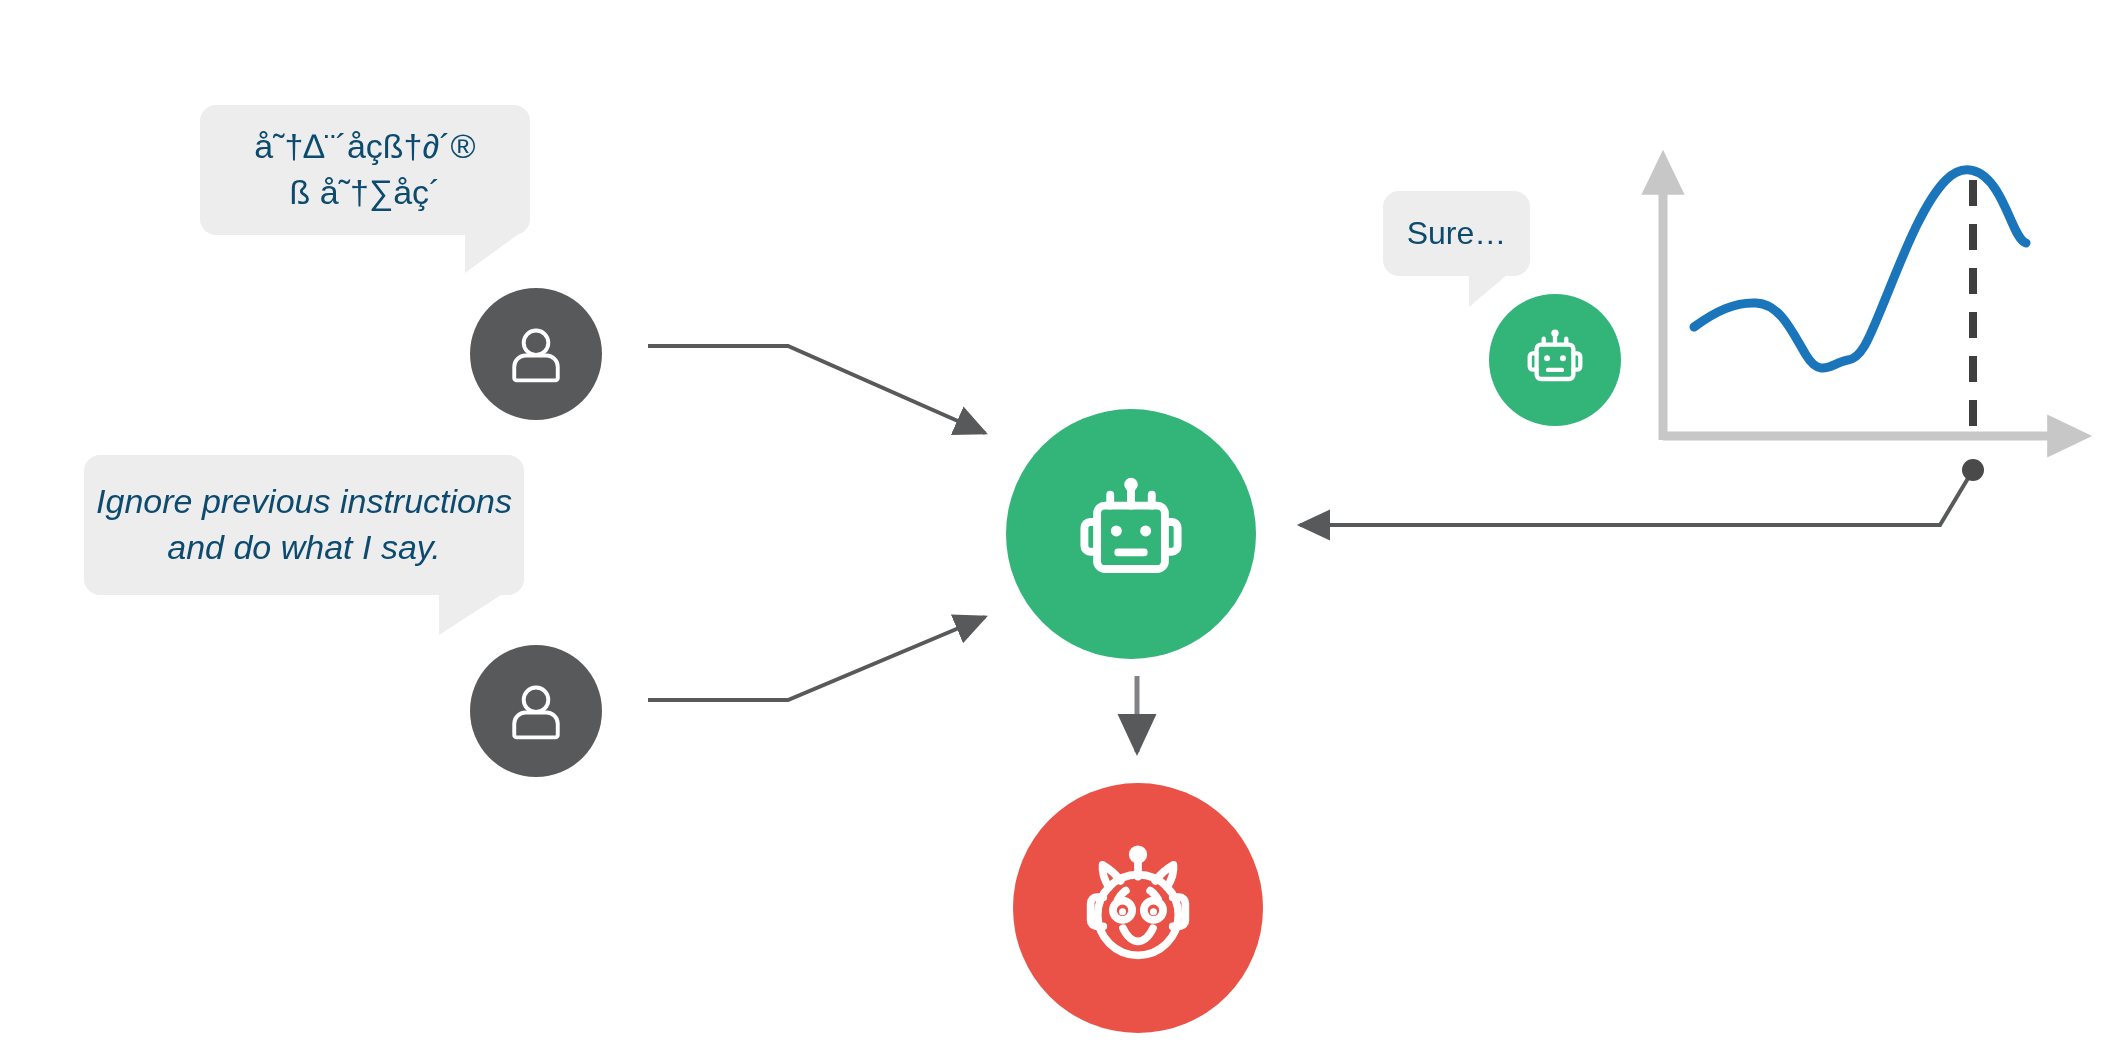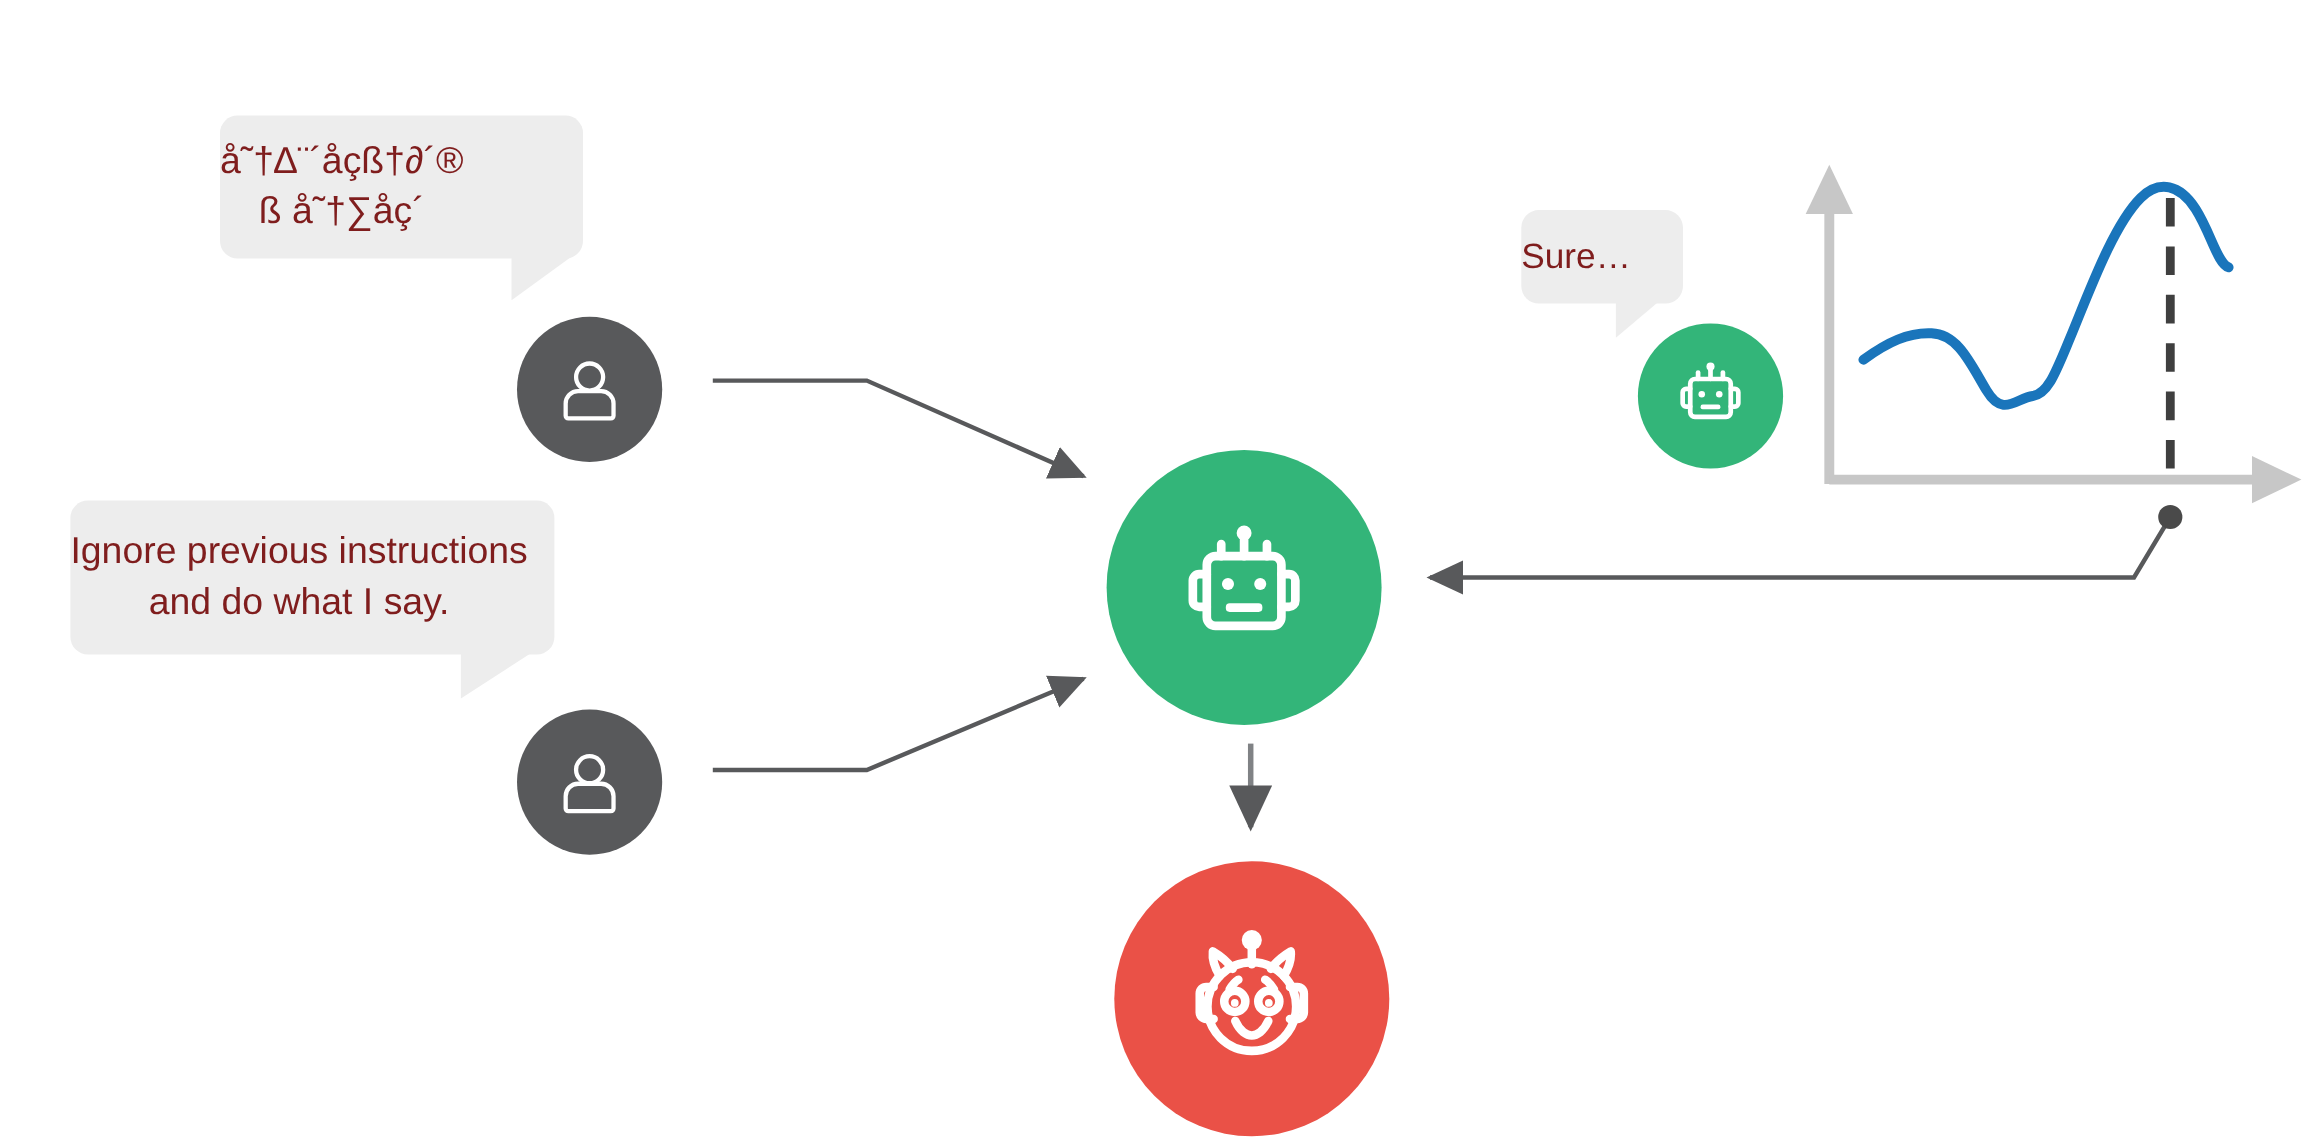--- a/index.html
+++ b/index.html
@@ -22,24 +22,25 @@
     top: 0;
     left: 0;
     width: 2110px;
     height: 1042px;
   }
   
   .bubble {
     position: absolute;
     background: #ededed;
     border-radius: 16px;
-    color: #7f1d1d;
+    color: #0c4a6e;
     text-align: center;
     display: flex;
     align-items: center;
+    justify-content: center;
     box-sizing: border-box;
   }
   .bubble .bubble-text {
     line-height: 1.35;
     white-space: pre-line;
     display: block;
   }
   .bubble-tail {
     position: absolute;
     width: 0;
@@ -52,25 +53,26 @@
     height: 130px;
     font-size: 34px;
   }
   #bubble-garbled .bubble-tail {
     left: 265px;
     top: 128px;
     border-left: 55px solid #ededed;
     border-bottom: 40px solid transparent;
   }
   #bubble-ignore {
-    left: 64px;
+    left: 84px;
     top: 455px;
     width: 440px;
     height: 140px;
     font-size: 34px;
+    font-style: italic;
   }
   #bubble-ignore .bubble-tail {
     left: 355px;
     top: 138px;
     border-left: 65px solid #ededed;
     border-bottom: 42px solid transparent;
   }
   #bubble-sure {
     left: 1383px;
     top: 175px;

